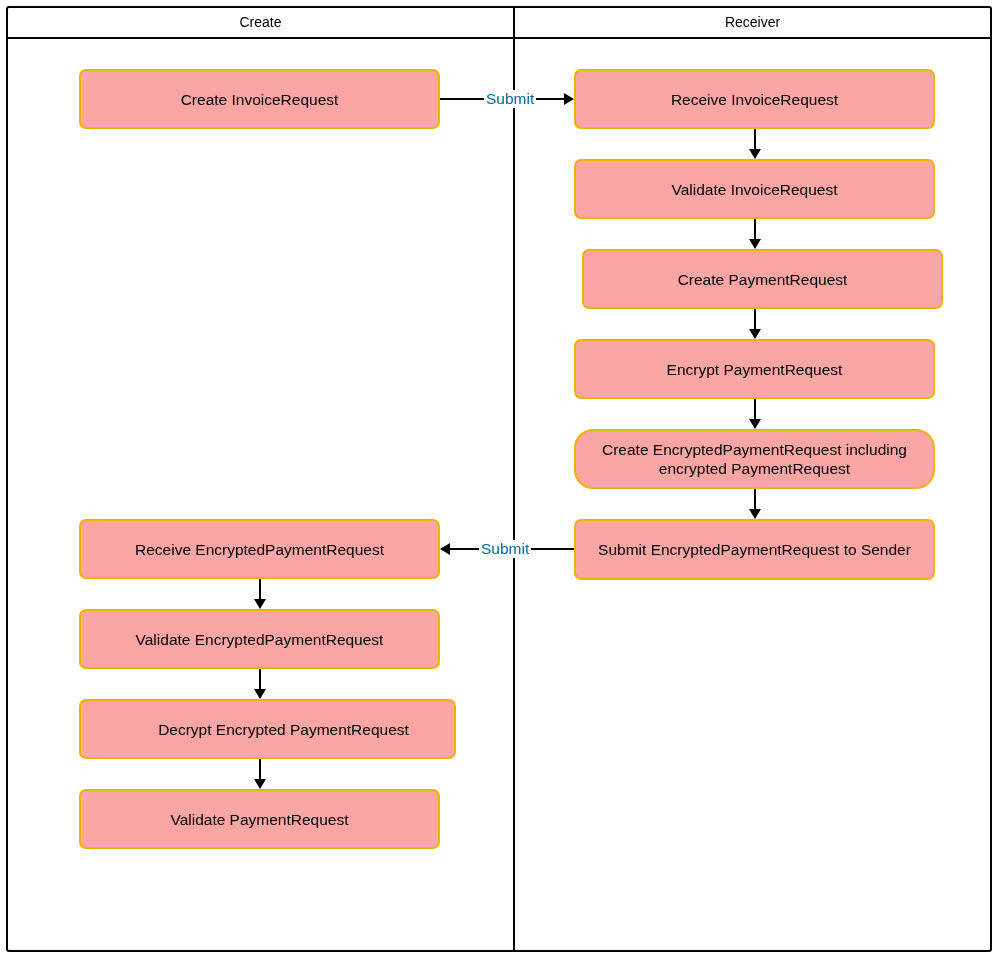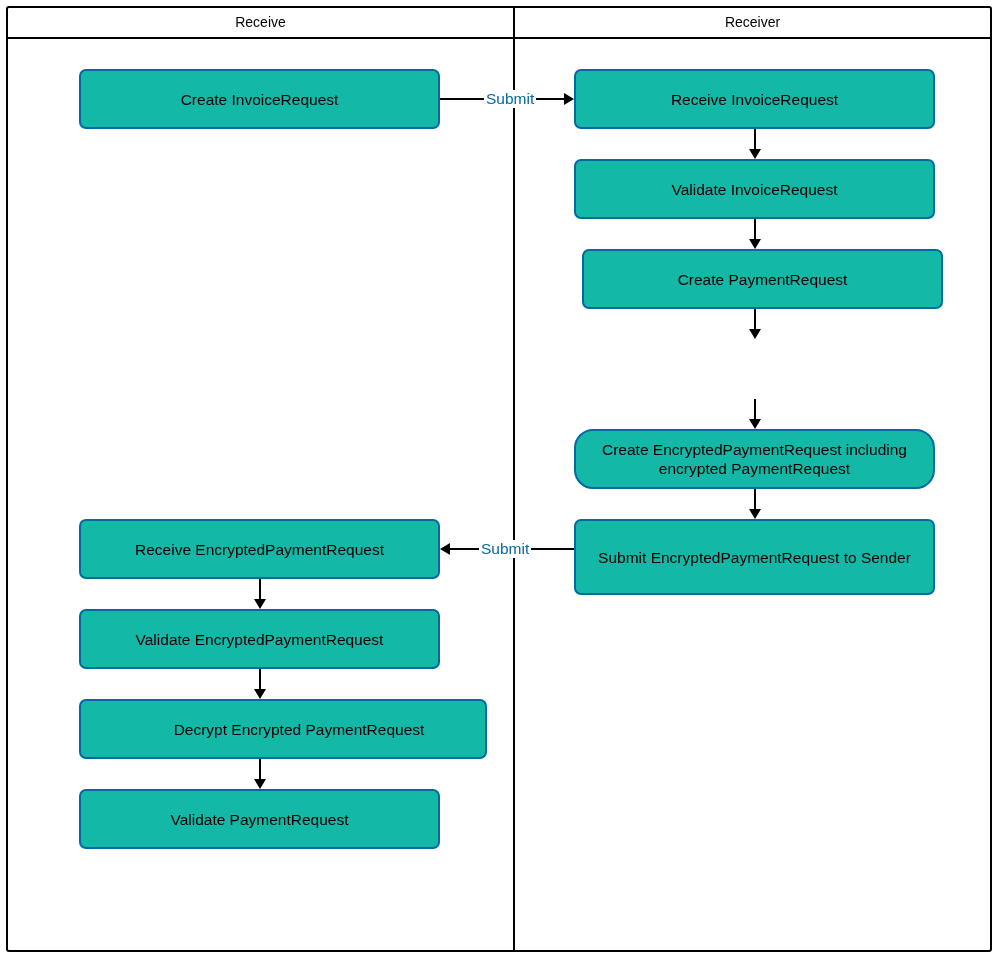--- a/index.html
+++ b/index.html
@@ -62,23 +62,23 @@
     color: #000000;
     white-space: nowrap;
   }
   .lane-title.sender   { left: 8px;   width: 505px; }
   .lane-title.receiver { left: 515px; width: 475px; }
 
   
   .node {
     position: absolute;
     box-sizing: border-box;
-    border: 2px solid #0369a1;
+    border: 2px solid #eab308;
     border-radius: 7px;
-    background: #14b8a6;
+    background: #fca5a5;
     display: flex;
     align-items: center;
     justify-content: center;
     text-align: center;
     font-size: 15.5px;
     line-height: 19px;
     color: #000000;
     padding: 2px 8px;
     z-index: 3;
   }
@@ -137,43 +137,44 @@
 </style>
 </head>
 <body>
 
 <div id="canvas">
 
   <div class="lane-frame"></div>
   <div class="lane-header-rule"></div>
   <div class="lane-divider"></div>
 
-  <div class="lane-title sender">Receive</div>
+  <div class="lane-title sender">Create</div>
   <div class="lane-title receiver">Receiver</div>
 
   <div class="node" style="left:79px; top:69px; width:361px; height:60px;">Create InvoiceRequest</div>
 
   <div class="node" style="left:79px; top:519px; width:361px; height:60px;text-align:right;">Receive EncryptedPaymentRequest</div>
 
   <div class="node" style="left:79px; top:609px; width:361px; height:60px;">Validate EncryptedPaymentRequest</div>
 
-  <div class="node" style="left:79px; top:699px; width:408px; height:60px;padding-left:40px;">Decrypt Encrypted PaymentRequest</div>
+  <div class="node" style="left:79px; top:699px; width:377px; height:60px;padding-left:40px;">Decrypt Encrypted PaymentRequest</div>
 
   <div class="node" style="left:79px; top:789px; width:361px; height:60px;">Validate PaymentRequest</div>
 
   <div class="node" style="left:574px; top:69px; width:361px; height:60px;">Receive InvoiceRequest</div>
 
   <div class="node" style="left:574px; top:159px; width:361px; height:60px;">Validate InvoiceRequest</div>
 
   <div class="node" style="left:574px; top:249px; width:361px; height:60px;margin-left:8px;">Create PaymentRequest</div>
 
+  <div class="node" style="left:574px; top:339px; width:361px; height:60px;">Encrypt PaymentRequest</div>
 
   <div class="node" style="left:574px; top:429px; width:361px; height:60px;border-radius:19px;">Create EncryptedPaymentRequest including encrypted PaymentRequest</div>
 
-  <div class="node" style="left:574px; top:519px; width:361px; height:76px;">Submit EncryptedPaymentRequest to Sender</div>
+  <div class="node" style="left:574px; top:519px; width:361px; height:61px;">Submit EncryptedPaymentRequest to Sender</div>
 
   <div class="edge-h" style="left:440px; top:98px; width:124px;"></div>
   <div class="arrow-right" style="left:564px; top:93px;"></div>
   <div class="edge-label" style="left:484px; top:90px;">Submit</div>
 
   <div class="edge-v" style="left:754px; top:129px; height:22px;"></div>
   <div class="arrow-down" style="left:749px; top:149px;"></div>
 
   <div class="edge-v" style="left:754px; top:219px; height:22px;"></div>
   <div class="arrow-down" style="left:749px; top:239px;"></div>

